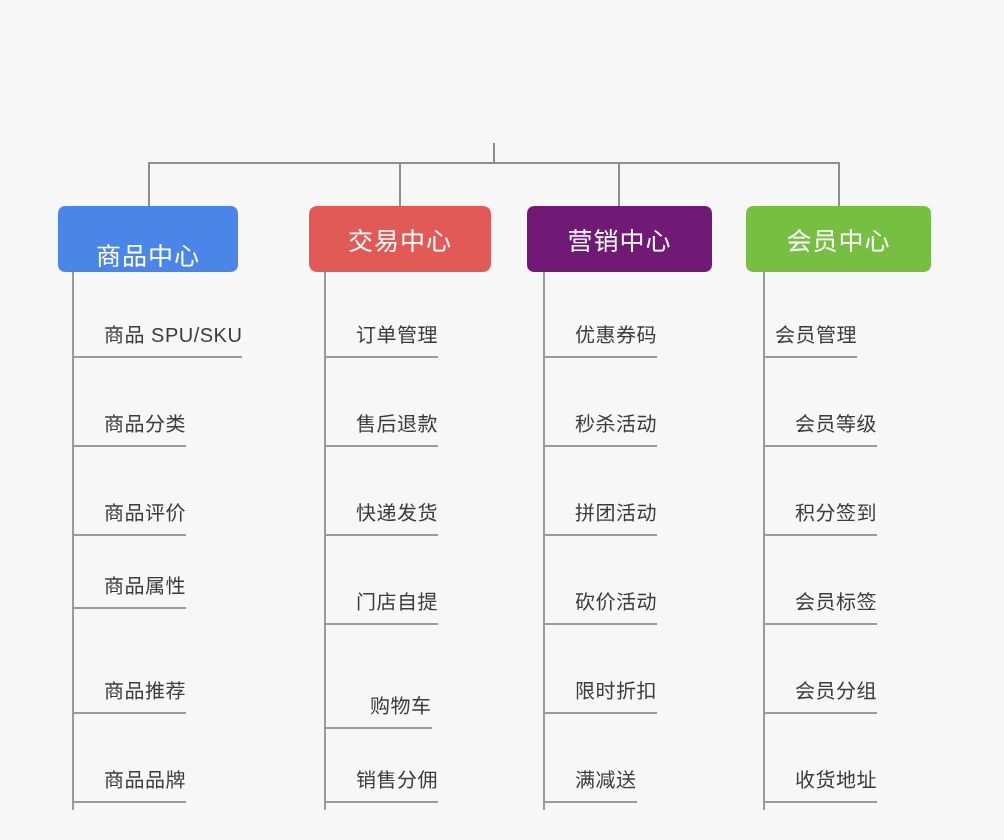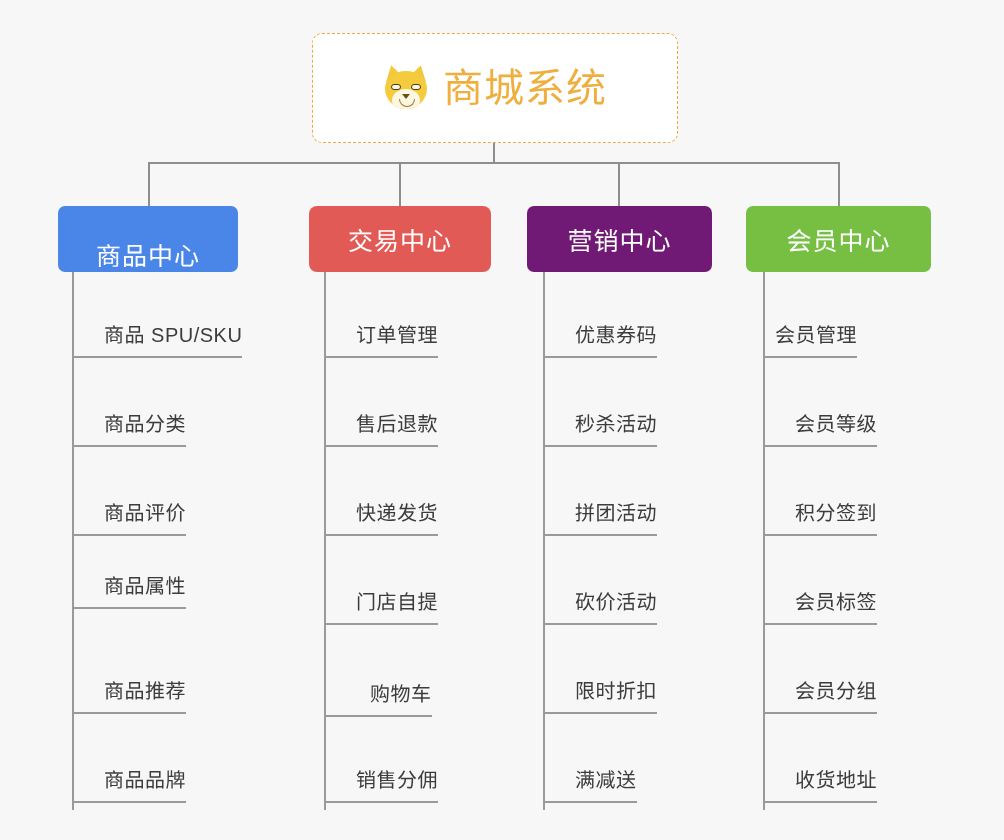--- a/index.html
+++ b/index.html
@@ -169,34 +169,20 @@
     color: #3c3c3c;
     letter-spacing: 0.5px;
     white-space: nowrap;
   }
 </style>
 </head>
 <body>
 
 <div id="mindmap">
 
-  <div class="root-node">
-    <span class="dog-icon">
-      <span class="ear left"></span>
-      <span class="ear right"></span>
-      <span class="head">
-        <span class="muzzle"></span>
-        <span class="eye left"></span>
-        <span class="eye right"></span>
-        <span class="nose"></span>
-        <span class="mouth"></span>
-      </span>
-    </span>
-    <span class="root-title">商城系统</span>
-  </div>
 
   <div class="line line-v" style="left:493px; top:143px; height:21px;"></div>
   <div class="line line-h" style="left:148px; top:162px; width:692px;"></div>
   <div class="line line-v" style="left:148px; top:162px; height:44px;"></div>
   <div class="line line-v" style="left:399px; top:162px; height:44px;"></div>
   <div class="line line-v" style="left:618px; top:162px; height:44px;"></div>
   <div class="line line-v" style="left:838px; top:162px; height:44px;"></div>
 
   <div class="cat-box" style="left:58px; top:206px; width:180px; background:#4a86e8;align-items:flex-end;">
     <span class="cat-label">商品中心</span>
@@ -240,21 +226,21 @@
     </div>
     <div class="leaf-item" style="top:136px;">
       <span class="leaf-label">售后退款</span>
     </div>
     <div class="leaf-item" style="top:225px;">
       <span class="leaf-label">快递发货</span>
     </div>
     <div class="leaf-item" style="top:314px;">
       <span class="leaf-label">门店自提</span>
     </div>
-    <div class="leaf-item" style="top:406px;padding-left:46px;">
+    <div class="leaf-item" style="top:418px;padding-left:46px;">
       <span class="leaf-label">购物车</span>
     </div>
     <div class="leaf-item" style="top:492px;">
       <span class="leaf-label">销售分佣</span>
     </div>
   </div>
 
   <div class="leaf-col" style="left:543px;">
     <div class="leaf-spine" style="height:538px;"></div>
     <div class="leaf-item" style="top:47px;">

